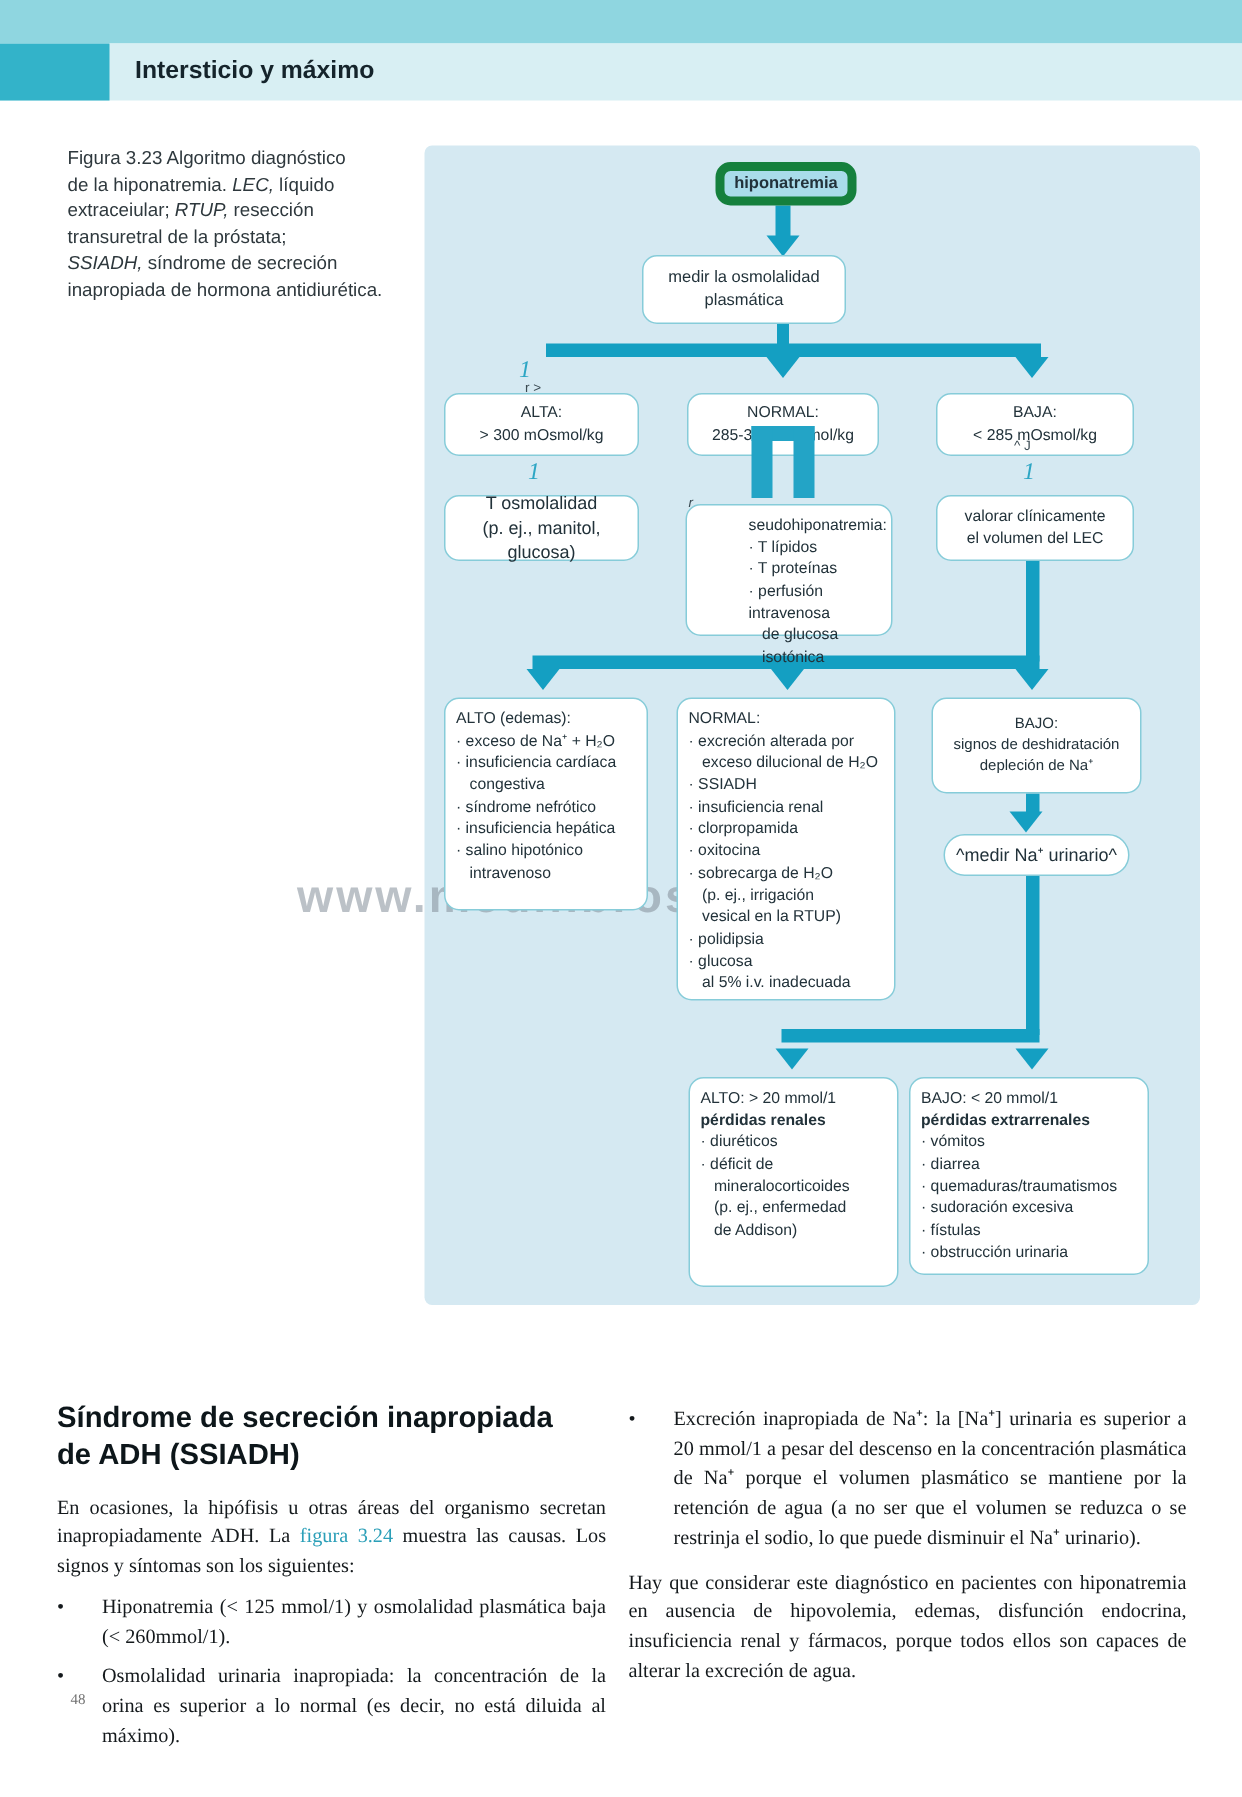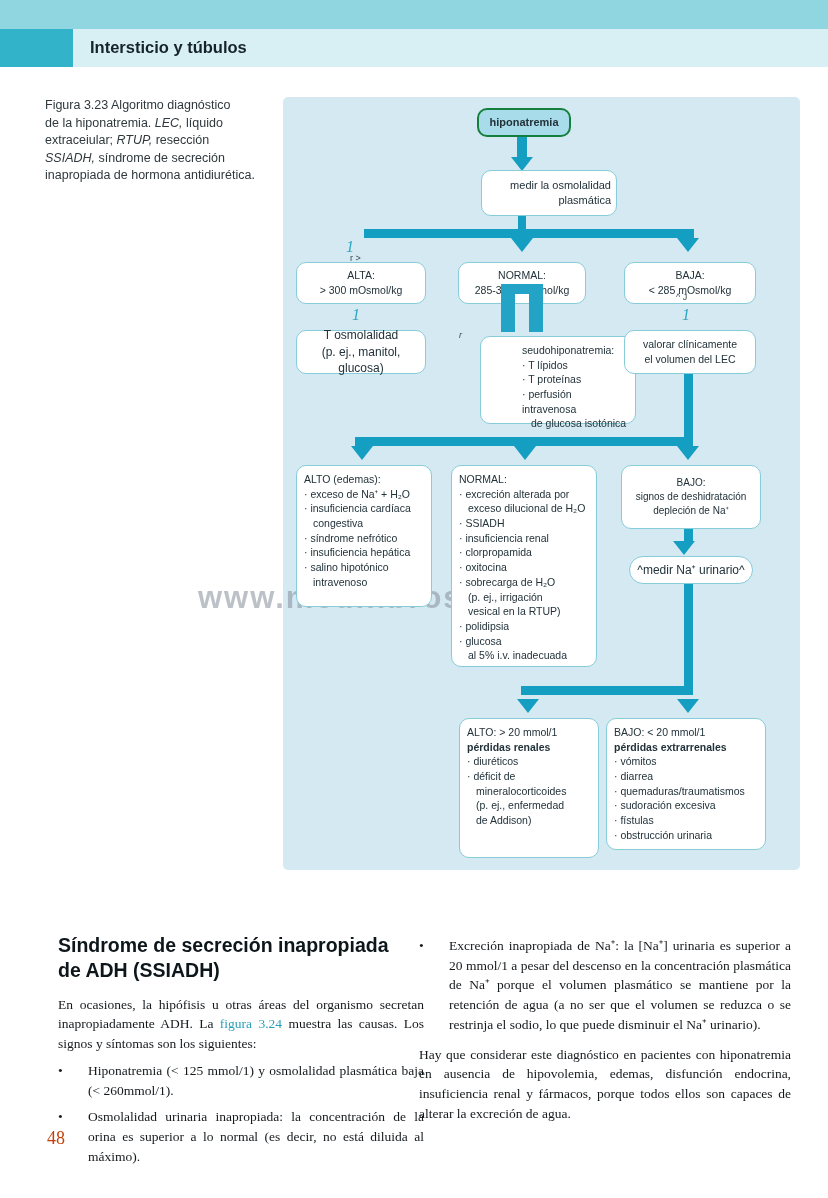--- a/index.html
+++ b/index.html
@@ -17,65 +17,66 @@
   .caption i{font-style:italic;}
 
   
   .panel{position:absolute;left:283px;top:97px;width:517px;height:773px;background:#d5e9f2;border-radius:5px;}
 
   .box{position:absolute;background:#ffffff;border:1.5px solid #86ccd9;border-radius:10px;
        box-sizing:border-box;font-size:10.5px;line-height:1.4;color:#22323a;padding:6px 7px;z-index:3;}
   .box.center{display:flex;flex-direction:column;justify-content:center;text-align:center;padding:4px 5px;}
   .box .cont{padding-left:9px;}
   .box .bold{font-weight:bold;}
-  .hipo{background:#a9dcea;border:2px solid #15803d;font-weight:bold;font-size:11px;}
+  .hipo{background:#a9dcea;border:6px solid #15803d;font-weight:bold;font-size:11px;}
   .capsule{border-radius:14px;font-size:12px;}
 
   .stem{position:absolute;background:#149fc2;z-index:2;}
   .head{position:absolute;width:0;height:0;border-left:11px solid transparent;
         border-right:11px solid transparent;border-top:14px solid #149fc2;z-index:2;}
   .pi{position:absolute;background:#23a4c6;z-index:4;}
 
   .artifact1{position:absolute;color:#2da6c4;font-family:"Liberation Serif",serif;
              font-style:italic;font-size:16px;z-index:4;}
   .artifact2{position:absolute;color:#3a4a52;font-size:9px;z-index:4;}
 
   .watermark{position:absolute;left:198px;top:580px;font-size:31px;font-weight:bold;
              letter-spacing:2px;color:#85909a;opacity:0.55;z-index:2;white-space:nowrap;}
 
   
   .col{position:absolute;font-family:"Liberation Serif",serif;font-size:13.5px;line-height:1.46;
        color:#14191c;text-align:justify;}
-  .leftcol{left:58px;top:933px;width:366px;}
+  .leftcol{left:38px;top:933px;width:366px;}
   .rightcol{left:419px;top:936px;width:372px;}
   .h2{font-family:"Liberation Sans",sans-serif;font-size:19.5px;font-weight:bold;line-height:1.3;
       color:#0d161a;text-align:left;}
   .h2wrap{margin-bottom:11px;}
   .para{margin:0 0 6px 0;}
   .bullet{display:flex;margin-top:7px;}
   .bullet .dot{width:30px;flex:0 0 30px;}
   .bullet .btxt{flex:1;}
   .figlink{color:#2b9fb8;}
   .pagenum{position:absolute;left:47px;top:1128px;font-family:"Liberation Serif",serif;
-           font-size:18px;color:#c2410c;}
+           font-size:10px;color:#737373;}
 </style>
 </head>
 <body>
 
 <div class="page">
 
   <div class="topband"></div>
   <div class="headband"></div>
   <div class="headsquare"></div>
-  <div class="headtitle">Intersticio y túbulos</div>
+  <div class="headtitle">Intersticio y máximo</div>
 
   <div class="caption">
     <div><span>Figura 3.23 Algoritmo diagnóstico</span></div>
     <div><span>de la hiponatremia. </span><i>LEC,</i><span> líquido</span></div>
     <div><span>extraceiular; </span><i>RTUP,</i><span> resección</span></div>
+    <div><span>transuretral de la próstata;</span></div>
     <div><i>SSIADH,</i><span> síndrome de secreción</span></div>
     <div><span>inapropiada de hormona antidiurética.</span></div>
   </div>
 
   <div class="panel"></div>
 
   <div class="watermark">www.medilibros.com</div>
 
   <div class="stem" style="left:517px;top:137px;width:10px;height:21px;"></div>
   <div class="head" style="left:511px;top:157px;"></div>
@@ -107,21 +108,21 @@
   <div class="artifact2" style="left:350px;top:253px;">r &gt;</div>
   <div class="artifact2" style="left:676px;top:292px;">^ J</div>
   <div class="artifact1" style="left:352px;top:306px;">1</div>
   <div class="artifact1" style="left:682px;top:306px;">1</div>
   <div class="artifact2" style="left:459px;top:330px;font-style:italic;">r</div>
 
   <div class="box hipo center" style="left:477px;top:108px;width:94px;height:29px;">
     <div>hiponatremia</div>
   </div>
 
-  <div class="box center" style="left:481px;top:170px;width:136px;height:46px;font-size:11px;text-align:right;">
+  <div class="box center" style="left:428px;top:170px;width:136px;height:46px;font-size:11px;">
     <div>medir la osmolalidad</div>
     <div>plasmática</div>
   </div>
 
   <div class="box center" style="left:296px;top:262px;width:130px;height:42px;">
     <div>ALTA:</div>
     <div>&gt; 300 mOsmol/kg</div>
   </div>
   <div class="box center" style="left:458px;top:262px;width:128px;height:42px;">
     <div>NORMAL:</div>
@@ -129,21 +130,21 @@
   </div>
   <div class="box center" style="left:624px;top:262px;width:132px;height:42px;align-items:center;">
     <div>BAJA:</div>
     <div>&lt; 285 mOsmol/kg</div>
   </div>
 
   <div class="box center" style="left:296px;top:330px;width:130px;height:44px;font-size:12px;">
     <div>T osmolalidad</div>
     <div>(p. ej., manitol, glucosa)</div>
   </div>
-  <div class="box" style="left:480px;top:336px;width:156px;height:88px;padding-left:41px;">
+  <div class="box" style="left:457px;top:336px;width:138px;height:88px;padding-left:41px;">
     <div>seudohiponatremia:</div>
     <div>· T lípidos</div>
     <div>· T proteínas</div>
     <div>· perfusión intravenosa</div>
     <div class="cont">de glucosa isotónica</div>
   </div>
   <div class="box center" style="left:624px;top:330px;width:132px;height:44px;">
     <div>valorar clínicamente</div>
     <div>el volumen del LEC</div>
   </div>

